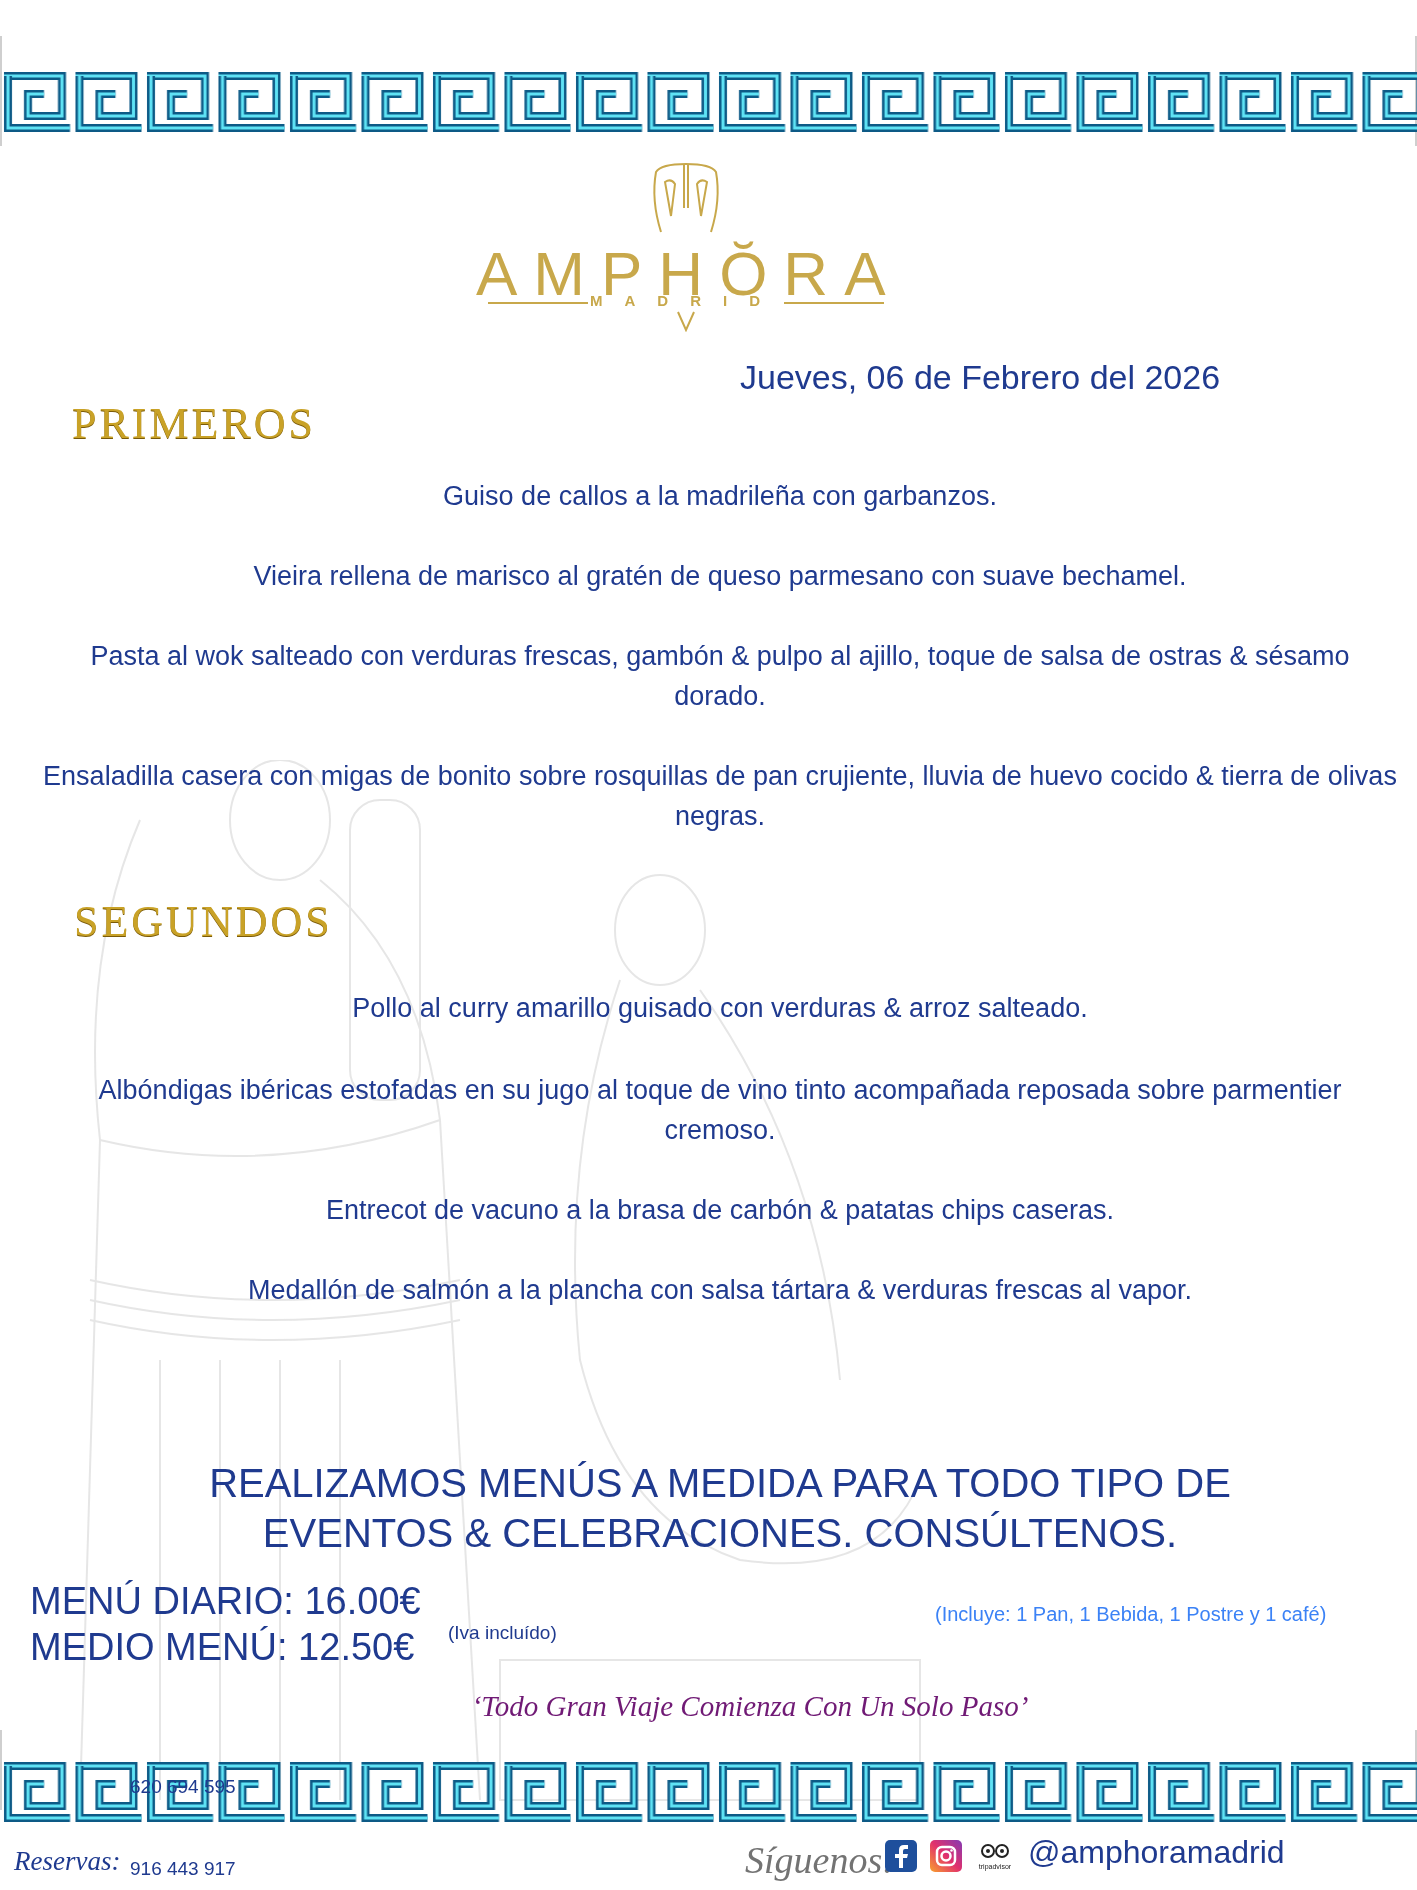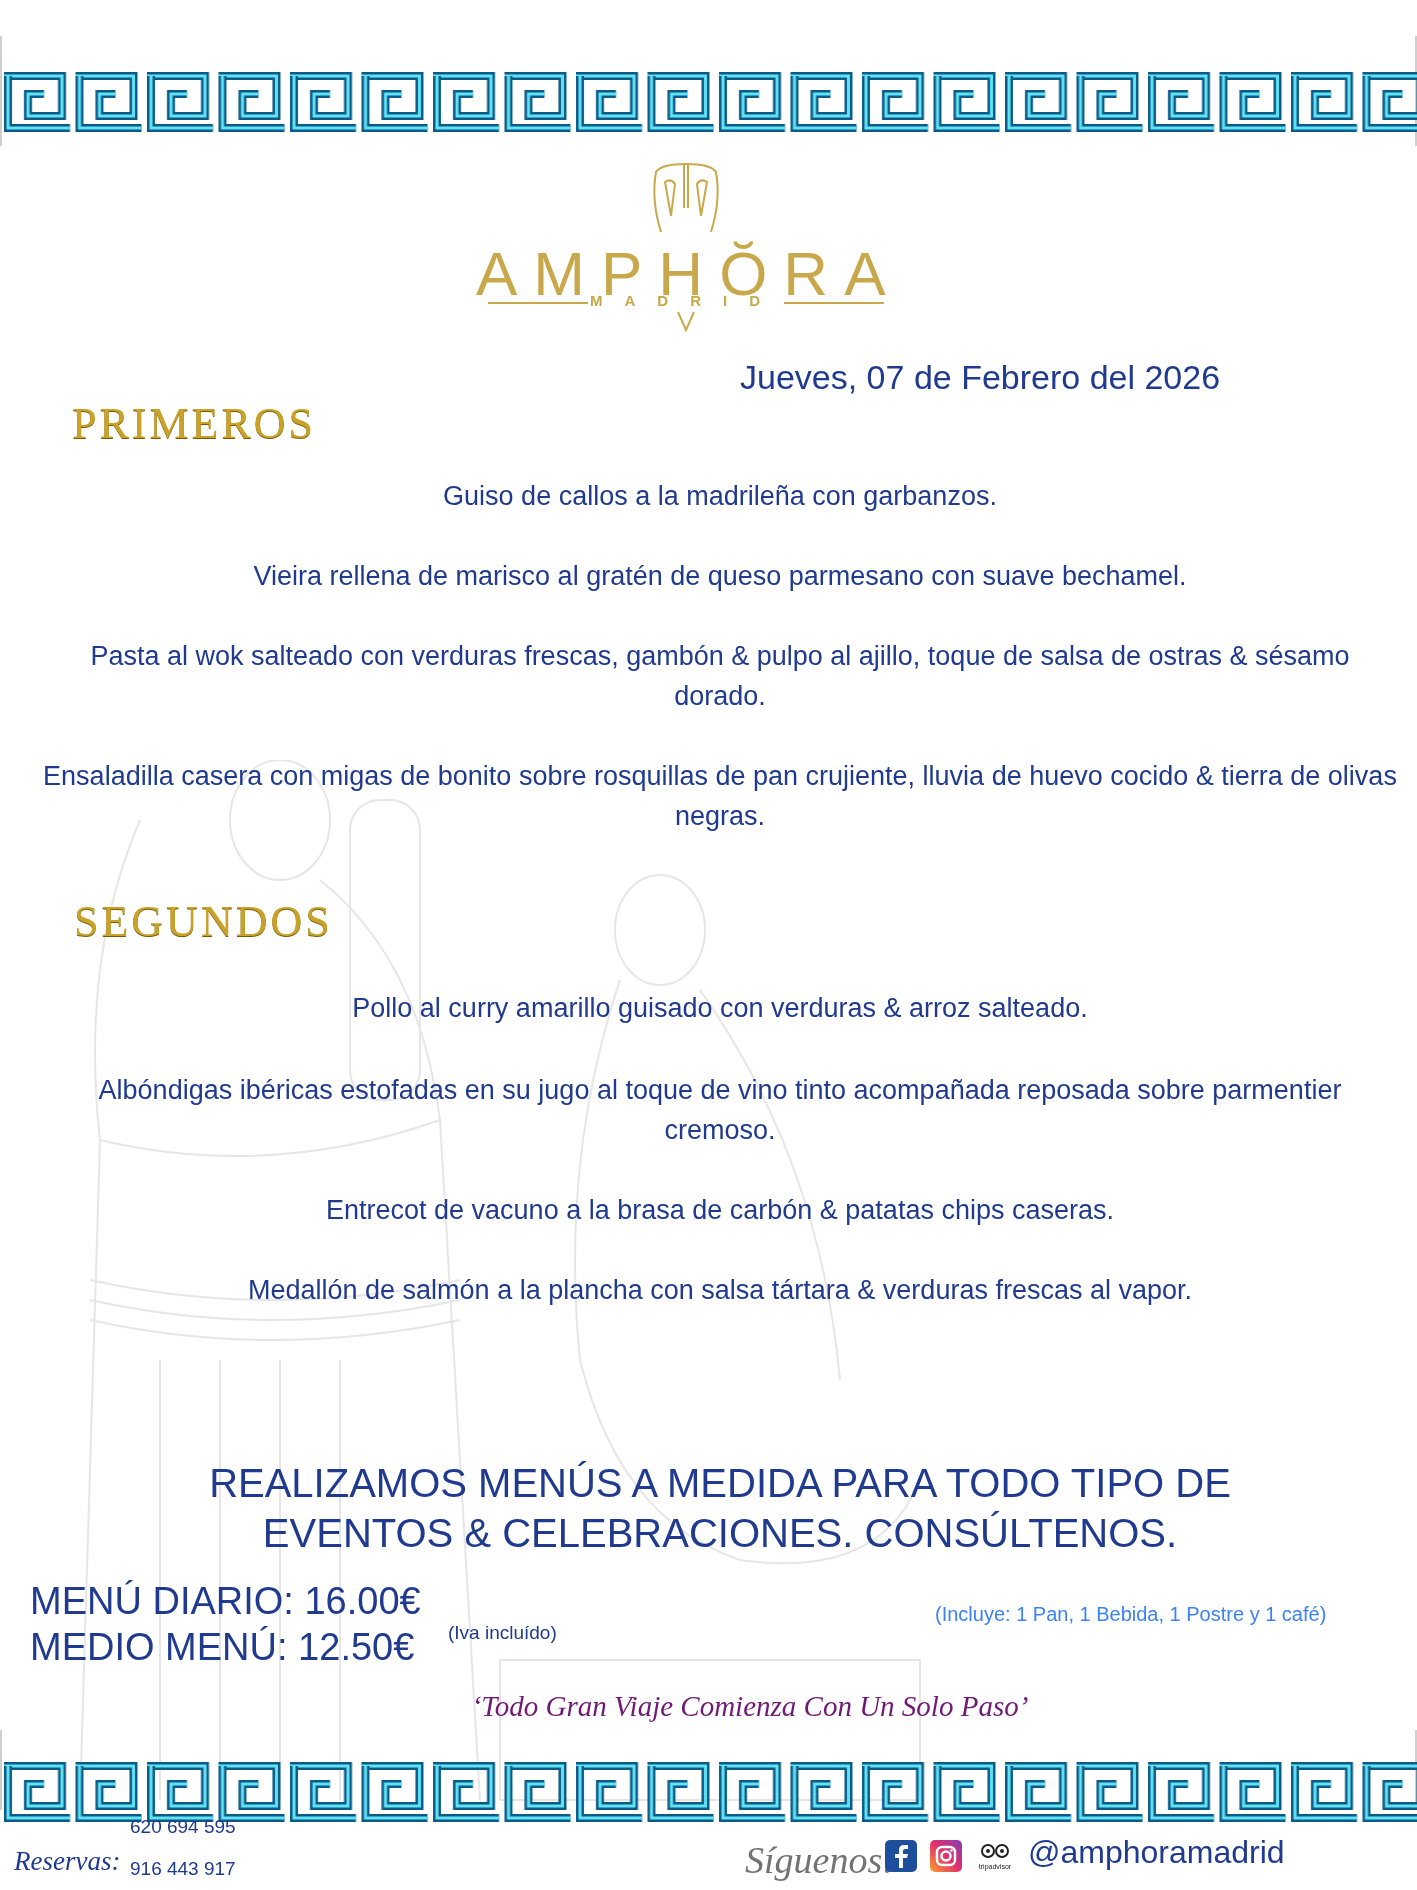--- a/index.html
+++ b/index.html
@@ -86,21 +86,21 @@
   </svg>
   <div class="logo-word">AMPHŎRA</div>
   <div class="logo-rule-l"></div>
   <div class="logo-sub">MADRID</div>
   <div class="logo-rule-r"></div>
   <svg style="position:absolute;left:200px;top:150px;" width="20" height="22" viewBox="0 0 20 22">
     <path d="M2 2 L10 20 L18 2" fill="none" stroke="#c8a84b" stroke-width="2"></path>
   </svg>
 </div>
 
-<div class="date" style="left:740px;">Jueves, 07 de Febrero del 2026</div>
+<div class="date" style="left:740px;">Jueves, 06 de Febrero del 2026</div>
 
 <div class="section-title" style="left:72px;top:398px;">PRIMEROS</div>
 <div class="dish" style="top:476px;">Guiso de callos a la madrileña con garbanzos.</div>
 <div class="dish" style="top:556px;">Vieira rellena de marisco al gratén de queso parmesano con suave bechamel.</div>
 <div class="dish" style="top:636px;left:60px;width:1320px;">Pasta al wok salteado con verduras frescas, gambón &amp; pulpo al ajillo, toque de salsa de ostras &amp; sésamo dorado.</div>
 <div class="dish" style="top:756px;left:40px;width:1360px;">Ensaladilla casera con migas de bonito sobre rosquillas de pan crujiente, lluvia de huevo cocido &amp; tierra de olivas negras.</div>
 
 <div class="section-title" style="left:74px;top:896px;">SEGUNDOS</div>
 <div class="dish" style="top:988px;">Pollo al curry amarillo guisado con verduras &amp; arroz salteado.</div>
 <div class="dish" style="top:1070px;left:60px;width:1320px;">Albóndigas ibéricas estofadas en su jugo al toque de vino tinto acompañada reposada sobre parmentier cremoso.</div>
@@ -114,21 +114,21 @@
 <div class="iva">(Iva incluído)</div>
 <div class="includes">(Incluye: 1 Pan, 1 Bebida, 1 Postre y 1 café)</div>
 
 <div class="motto">‘Todo Gran Viaje Comienza Con Un Solo Paso’</div>
 
 <svg class="meander" style="top:1758px;" viewBox="0 0 1417 68" preserveAspectRatio="none">
   <rect x="0" y="0" width="1417" height="68" fill="url(#mk)"></rect>
 </svg>
 
 <div class="reservas-label">Reservas:</div>
-<div class="phone" style="top:1776px;margin-top:40px;">620 694 595</div>
+<div class="phone" style="top:1776px;">620 694 595</div>
 <div class="phone" style="top:1858px;">916 443 917</div>
 
 <div class="siguenos">Síguenos:</div>
 <div class="social" style="left:885px;background:#1e4f9c;">
   <svg width="32" height="32" viewBox="0 0 32 32">
       <path d="M18 28 V18 H22 L23 14 H18 V11 Q18 9 20 9 H23 V5 H19 Q14 5 14 10 V14 H10 V18 H14 V28 Z" fill="#fff"></path>
     </svg>
 </div>
 <div class="social" style="left:930px;background:linear-gradient(45deg,#f9a12e,#e1306c,#833ab4);">
   <svg width="32" height="32" viewBox="0 0 32 32">

